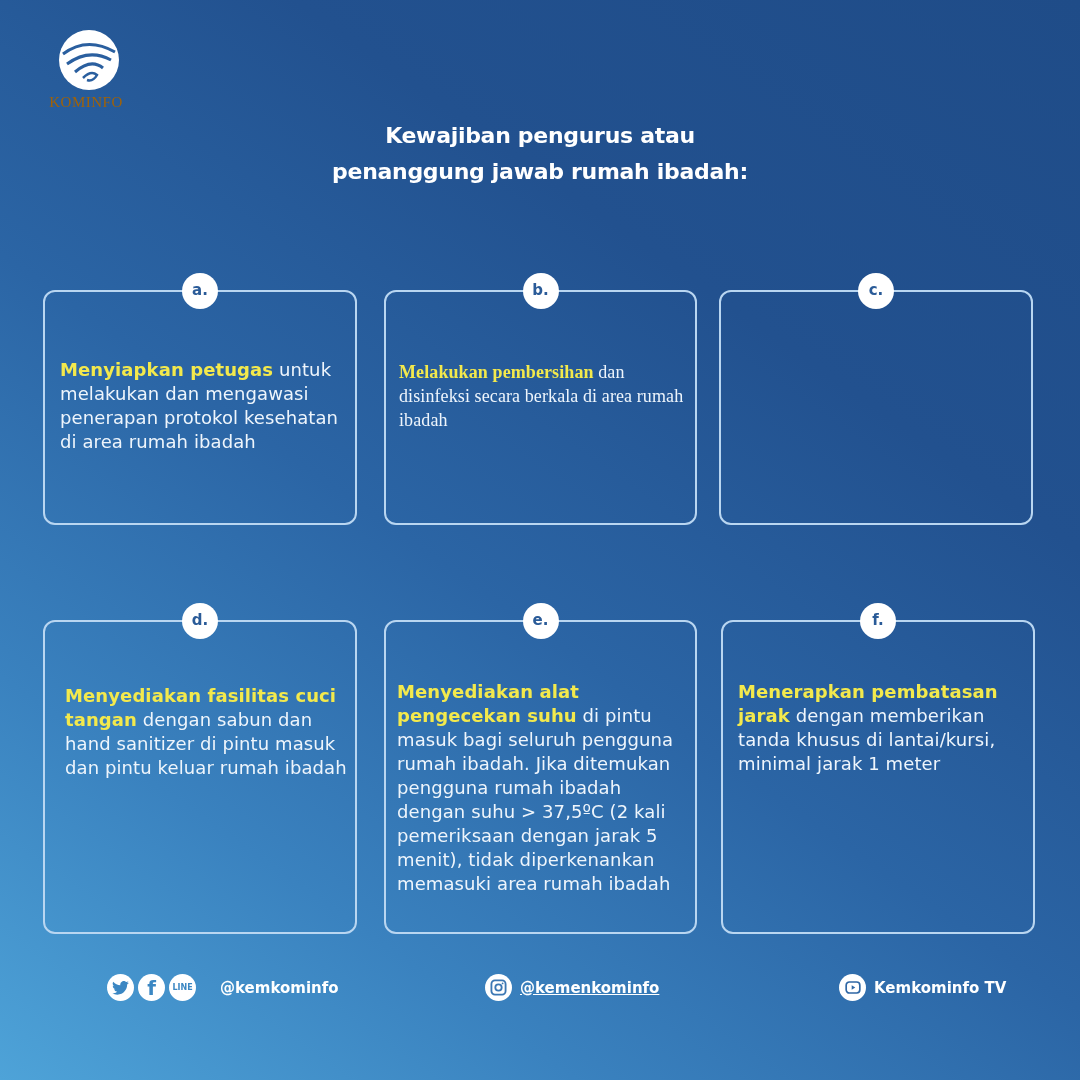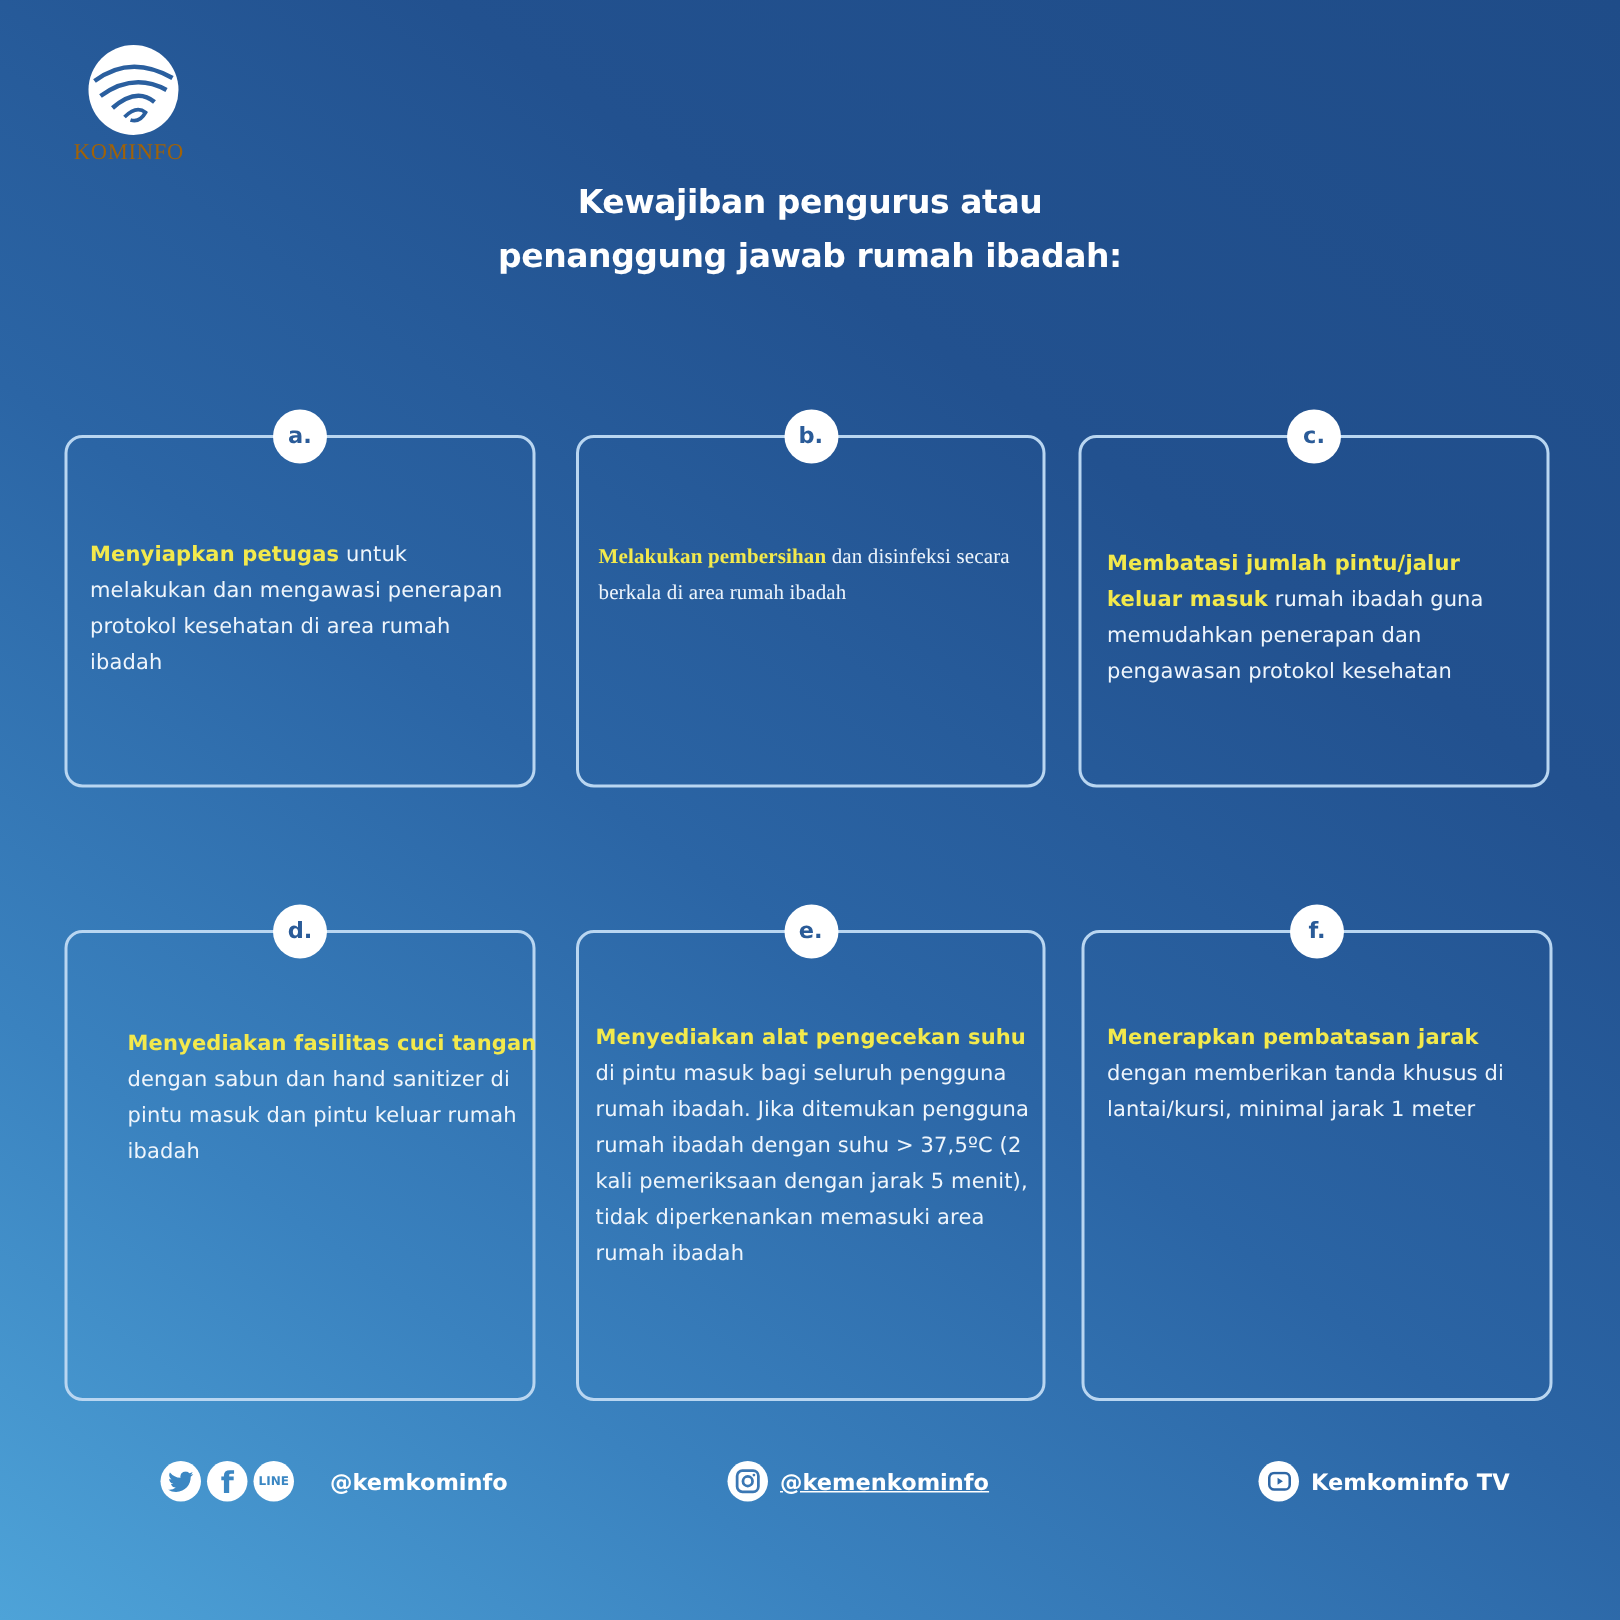--- a/index.html
+++ b/index.html
@@ -18,21 +18,21 @@
   }
   .card {
     position:absolute; border:2px solid #b9d6f1; border-radius:12px; box-sizing:border-box;
   }
   .badge {
     position:absolute; top:-19px; left:50%; margin-left:-18px; width:36px; height:36px;
     border-radius:50%; background:#fff; color:#2a5b98; font-weight:bold;
     font-family:"DejaVu Sans", sans-serif; font-size:15px; line-height:34px; text-align:center;
   }
   .body {
-    position:absolute; color:#eef5fc; font-size:14px; line-height:24px;
+    position:absolute; color:#eef5fc; font-size:18px; line-height:24px;
     font-family:"DejaVu Sans", sans-serif; font-weight:normal; letter-spacing:0.1px;
   }
   .hl { color:#f3e94c; font-weight:bold; }
   .footer-item { position:absolute; top:974px; display:flex; align-items:center; color:#fff; font-weight:bold; font-size:15px; font-family:"DejaVu Sans", sans-serif; }
   .sicon { width:27px; height:27px; border-radius:50%; background:#fff; display:inline-flex; align-items:center; justify-content:center; margin-right:4px; color:#3b87c3; font-weight:bold; }
 </style>
 </head>
 <body>
 
 <div class="logo">
@@ -56,26 +56,25 @@
   <div class="body" style="left:15px; top:66px; width:290px;"><span class="hl">Menyiapkan petugas</span><span> untuk melakukan dan mengawasi penerapan protokol kesehatan di area rumah ibadah</span></div>
 </div>
 
 <div class="card" style="left:384px; top:290px; width:313px; height:235px;">
   <div class="badge">b.</div>
   <div class="body" style="left:13px; top:68px; width:292px;font-family:Liberation Serif, serif;"><span class="hl">Melakukan pembersihan</span><span> dan disinfeksi secara berkala di area rumah ibadah</span></div>
 </div>
 
 <div class="card" style="left:719px; top:290px; width:314px; height:235px;">
   <div class="badge">c.</div>
-  <div class="body" style="left:17px; top:72px; width:276px;"><span class="hl">Membatasi jumlah pintu/jalur keluar masuk</span><span> rumah ibadah guna memudahkan penerapan dan pengawasan protokol kesehatan</span></div>
 </div>
 
 <div class="card" style="left:43px; top:620px; width:314px; height:314px;">
   <div class="badge">d.</div>
-  <div class="body" style="left:20px; top:62px; width:290px;margin-left:20px;"><span class="hl">Menyediakan fasilitas cuci tangan</span><span> dengan sabun dan hand sanitizer di pintu masuk dan pintu keluar rumah ibadah</span></div>
+  <div class="body" style="left:20px; top:62px; width:290px;"><span class="hl">Menyediakan fasilitas cuci tangan</span><span> dengan sabun dan hand sanitizer di pintu masuk dan pintu keluar rumah ibadah</span></div>
 </div>
 
 <div class="card" style="left:384px; top:620px; width:313px; height:314px;">
   <div class="badge">e.</div>
   <div class="body" style="left:11px; top:58px; width:296px;"><span class="hl">Menyediakan alat pengecekan suhu</span><span> di pintu masuk bagi seluruh pengguna rumah ibadah. Jika ditemukan pengguna rumah ibadah dengan suhu &gt; 37,5ºC (2 kali pemeriksaan dengan jarak 5 menit), tidak diperkenankan memasuki area rumah ibadah</span></div>
 </div>
 
 <div class="card" style="left:721px; top:620px; width:314px; height:314px;">
   <div class="badge">f.</div>
   <div class="body" style="left:15px; top:58px; width:292px;"><span class="hl">Menerapkan pembatasan jarak</span><span> dengan memberikan tanda khusus di lantai/kursi, minimal jarak 1 meter</span></div>

